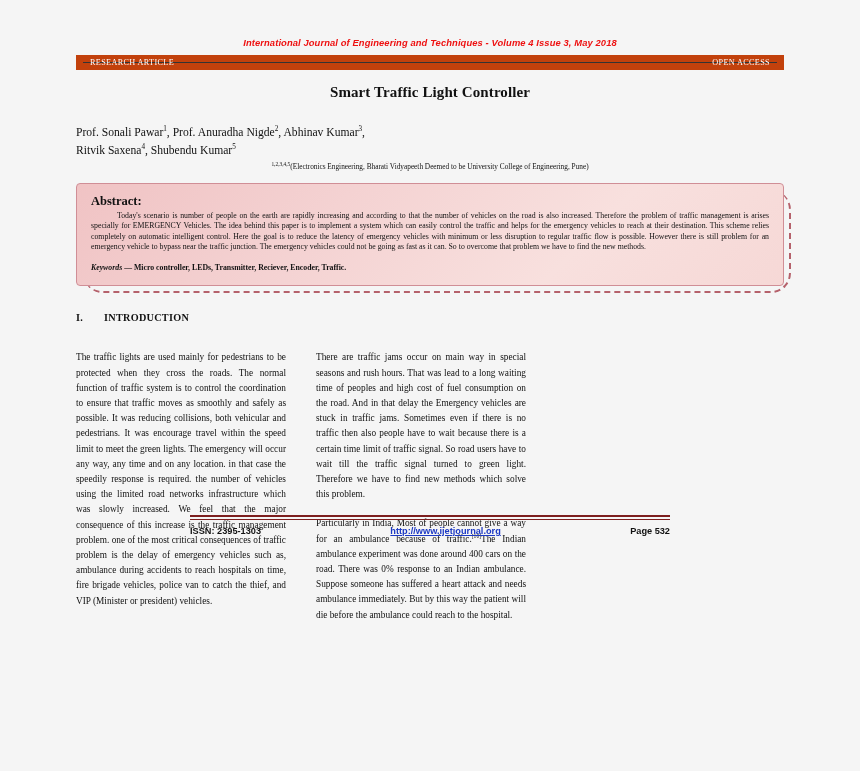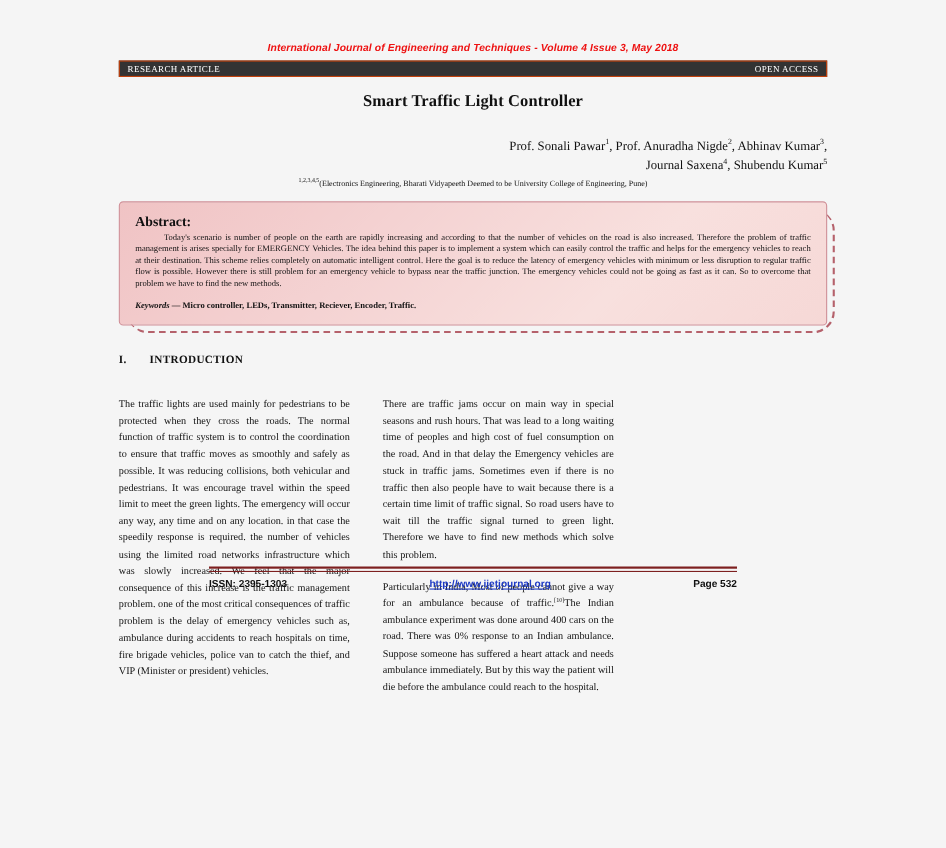--- a/index.html
+++ b/index.html
@@ -12,39 +12,39 @@
     background: #f5f5f5;
     font-family: "Liberation Serif", serif;
     color: #111;
     overflow: hidden;
   }
   .page {
     position: relative;
     width: 860px;
     height: 554px;
     box-sizing: border-box;
-    padding: 0 108px;
+    padding: 0 76px;
   }
   .journal-header {
     text-align: center;
     font-family: "Liberation Sans", sans-serif;
     font-style: italic;
     font-weight: bold;
     font-size: 9.4px;
     letter-spacing: 0.1px;
     color: #ee1111;
     padding-top: 37px;
     line-height: 12px;
     white-space: nowrap;
   }
   .banner {
     margin-top: 6px;
     height: 15px;
     background: #333333;
-    border: 1px solid #c2410c;
+    border: 7px solid #c2410c;
     box-sizing: border-box;
     display: flex;
     align-items: center;
     justify-content: space-between;
     padding: 0 7px;
   }
   .banner span {
     color: #ffffff;
     font-family: "Liberation Serif", serif;
     font-size: 8.2px;
@@ -53,21 +53,21 @@
   }
   .paper-title {
     text-align: center;
     font-size: 15px;
     font-weight: bold;
     margin-top: 12px;
     line-height: 20px;
     letter-spacing: 0.1px;
   }
   .authors {
-    text-align: right;
+    text-align: left;
     font-size: 11.6px;
     line-height: 17.5px;
     margin-top: 22px;
   }
   .authors sup {
     font-size: 7.2px;
     vertical-align: super;
     line-height: 0;
   }
   .affiliation {
@@ -202,21 +202,21 @@
 
   <div class="banner">
     <span>RESEARCH ARTICLE</span>
     <span>OPEN ACCESS</span>
   </div>
 
   <div class="paper-title">Smart Traffic Light Controller</div>
 
   <div class="authors">
     <div><span>Prof. Sonali Pawar</span><sup>1</sup><span>, Prof. Anuradha Nigde</span><sup>2</sup><span>, Abhinav Kumar</span><sup>3</sup><span>,</span></div>
-    <div><span>Journal Saxena</span><sup>4</sup><span>, Shubendu Kumar</span><sup>5</sup></div>
+    <div><span>Ritvik Saxena</span><sup>4</sup><span>, Shubendu Kumar</span><sup>5</sup></div>
   </div>
 
   <div class="affiliation"><sup>1,2,3,4,5</sup><span>(Electronics Engineering, Bharati Vidyapeeth Deemed to be University College of Engineering, Pune)</span></div>
 
   <div class="abstract-wrap">
     <div class="abstract-shadow"></div>
     <div class="abstract-box">
       <div class="abstract-title">Abstract:</div>
       <div class="abstract-text">Today's scenario is number of people on the earth are rapidly increasing and according to that the number of vehicles on the road is also increased. Therefore the problem of traffic management is arises specially for EMERGENCY Vehicles. The idea behind this paper is to implement a system which can easily control the traffic and helps for the emergency vehicles to reach at their destination. This scheme relies completely on automatic intelligent control. Here the goal is to reduce the latency of emergency vehicles with minimum or less disruption to regular traffic flow is possible. However there is still problem for an emergency vehicle to bypass near the traffic junction. The emergency vehicles could not be going as fast as it can. So to overcome that problem we have to find the new methods.</div>
       <div class="keywords"><span class="kw-label">Keywords</span><span> — </span><span>Micro controller, LEDs, Transmitter, Reciever, Encoder, Traffic.</span></div>

